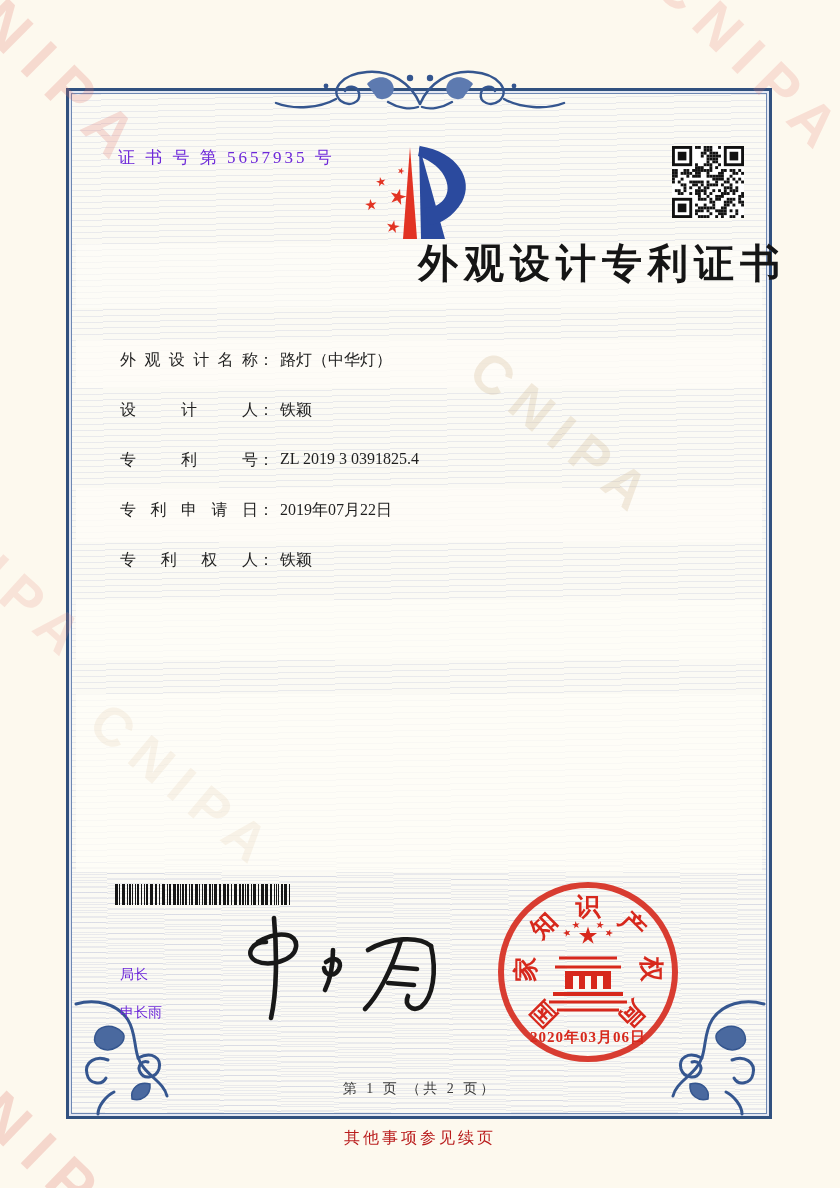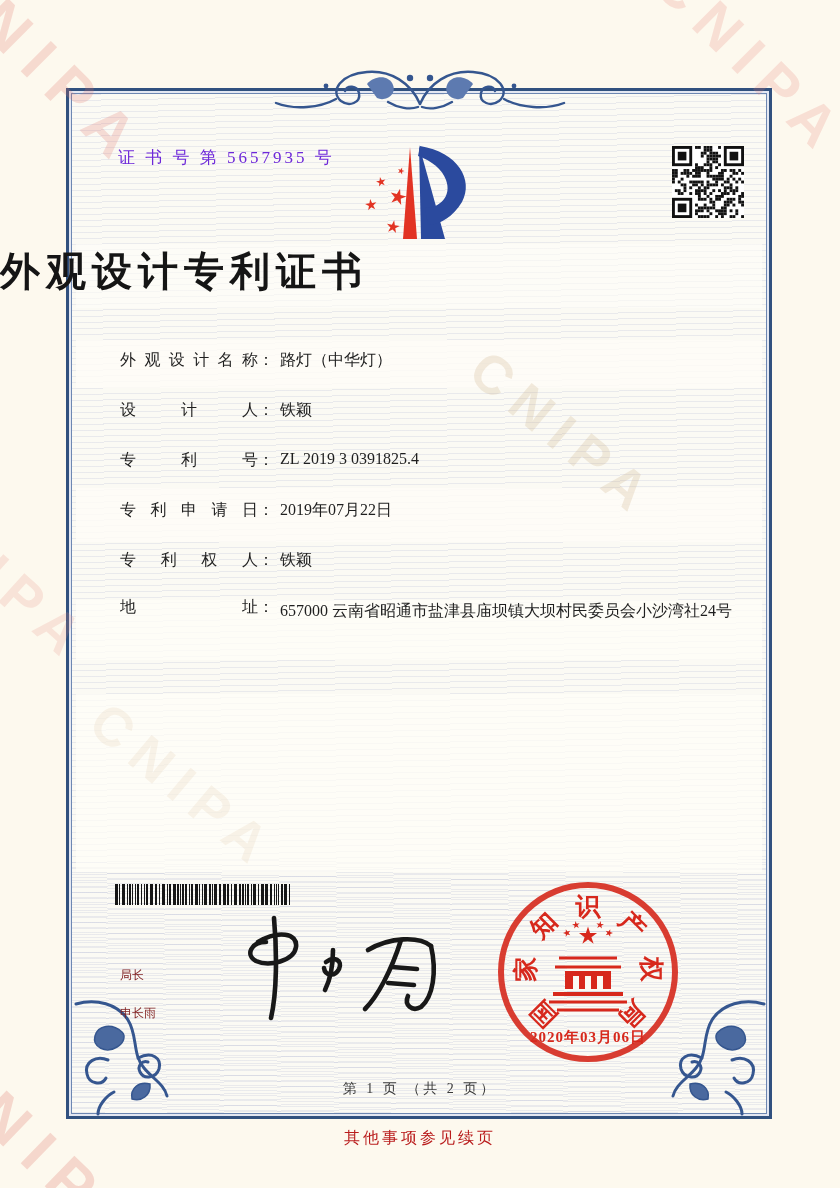--- a/index.html
+++ b/index.html
@@ -35,38 +35,38 @@
   .ornament{position:absolute;z-index:3;}
   .orn-top{left:270px;top:62px;}
   .orn-bl{left:70px;top:998px;}
   .orn-br{left:668px;top:998px;}
 
   
   .content-el{position:absolute;z-index:4;color:#222;}
   .cert-no{left:118px;top:146px;font-size:17px;letter-spacing:3px;color:#6d28d9;}
   .logo{left:352px;top:136px;width:130px;height:126px;}
   .qr{left:672px;top:146px;width:72px;height:72px;}
-  .title{left:0;top:244px;width:786px;text-align:left;font-size:40px;font-weight:bold;
+  .title{left:0;top:236px;width:786px;text-align:right;font-size:40px;font-weight:bold;
          letter-spacing:6px;color:#151515;margin:0;}
 
   .field-row{left:120px;font-size:16px;color:#1f1f1f;white-space:nowrap;}
   .f-label{display:inline-block;width:138px;text-align:justify;text-align-last:justify;vertical-align:top;}
   .f-colon{display:inline-block;vertical-align:top;margin-right:6px;}
   .f-value{display:inline-block;vertical-align:top;}
   .row1{top:350px;} .row2{top:400px;} .row3{top:450px;} .row4{top:500px;} .row5{top:550px;}
   .row6{top:597px;white-space:normal;width:620px;}
   .row6 .f-value{width:452px;line-height:27px;}
   .row7{top:654px;} .grant-no{position:absolute;left:335px;top:0;white-space:nowrap;}
 
   .paragraphs{left:118px;top:690px;width:606px;font-size:15.5px;line-height:27px;
               letter-spacing:0.5px;text-align:justify;color:#242424;}
   .paragraphs p{margin:0;text-indent:2em;}
 
   .barcode{left:115px;top:884px;width:178px;height:21px;}
-  .sig-block{left:120px;top:956px;font-size:12px;color:#7f1d1d;line-height:38px;}
+  .sig-block{left:120px;top:956px;font-size:14px;color:#6d28d9;line-height:38px;}
   .signature{left:222px;top:910px;width:240px;height:115px;}
 
   .seal{left:498px;top:882px;width:180px;height:180px;z-index:5;}
   .seal-ring{position:absolute;left:0;top:0;width:168px;height:168px;border:6px solid rgba(213,40,28,0.9);
              border-radius:50%;}
   .seal-char{position:absolute;left:50%;top:50%;font-size:25px;font-weight:bold;color:#d7281c;
              font-family:"Liberation Serif",serif;}
   .seal-emblem{position:absolute;left:45px;top:38px;}
   .seal-date{position:absolute;left:0;top:146px;width:100%;text-align:center;font-size:15px;
              font-weight:bold;color:#d7281c;letter-spacing:1px;}
@@ -392,23 +392,20 @@
   </div>
   <div class="content-el field-row row3">
     <span class="f-label">专利号</span><span class="f-colon">：</span><span class="f-value">ZL 2019 3 0391825.4</span>
   </div>
   <div class="content-el field-row row4">
     <span class="f-label">专利申请日</span><span class="f-colon">：</span><span class="f-value">2019年07月22日</span>
   </div>
   <div class="content-el field-row row5">
     <span class="f-label">专利权人</span><span class="f-colon">：</span><span class="f-value">铁颖</span>
   </div>
-  <div class="content-el field-row row6">
-    <span class="f-label">地址</span><span class="f-colon">：</span><span class="f-value">657000 云南省昭通市盐津县庙坝镇大坝村民委员会小沙湾社24号</span>
-  </div>
 
 
   <svg class="content-el barcode" id="barcode-svg" width="178" height="21" viewBox="0 0 178 21">
       <rect x="0" y="0" width="3" height="21" fill="#161616"></rect>
       <rect x="4" y="0" width="1" height="21" fill="#161616"></rect>
       <rect x="7" y="0" width="3" height="21" fill="#161616"></rect>
       <rect x="12" y="0" width="1" height="21" fill="#161616"></rect>
       <rect x="14" y="0" width="2" height="21" fill="#161616"></rect>
       <rect x="17" y="0" width="1" height="21" fill="#161616"></rect>
       <rect x="20" y="0" width="1" height="21" fill="#161616"></rect>

